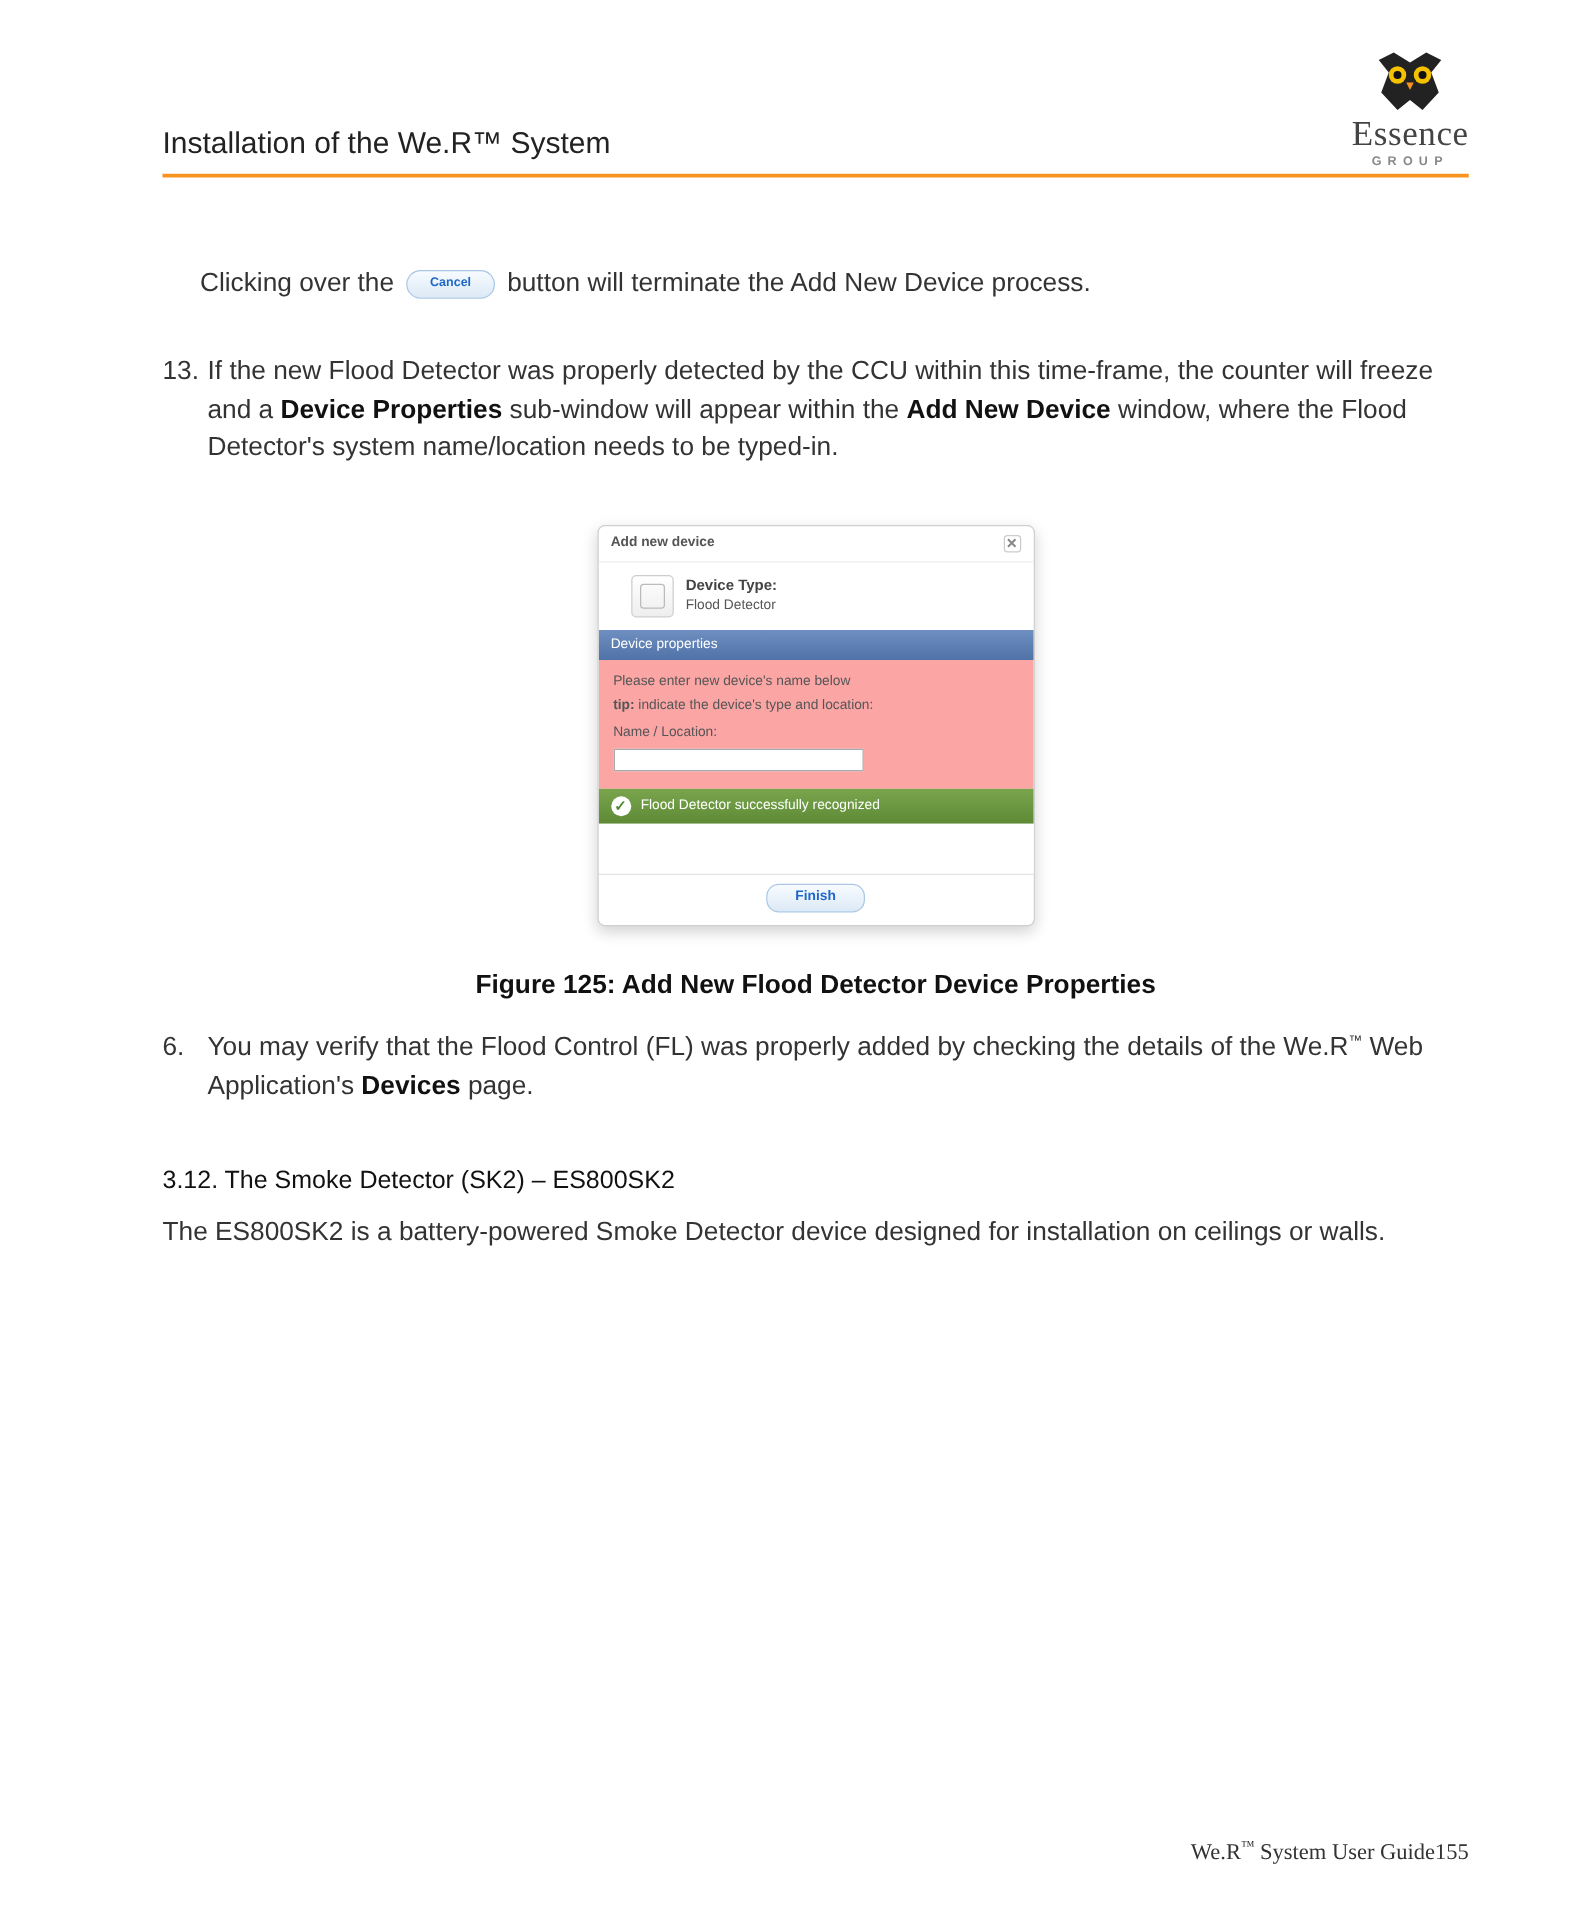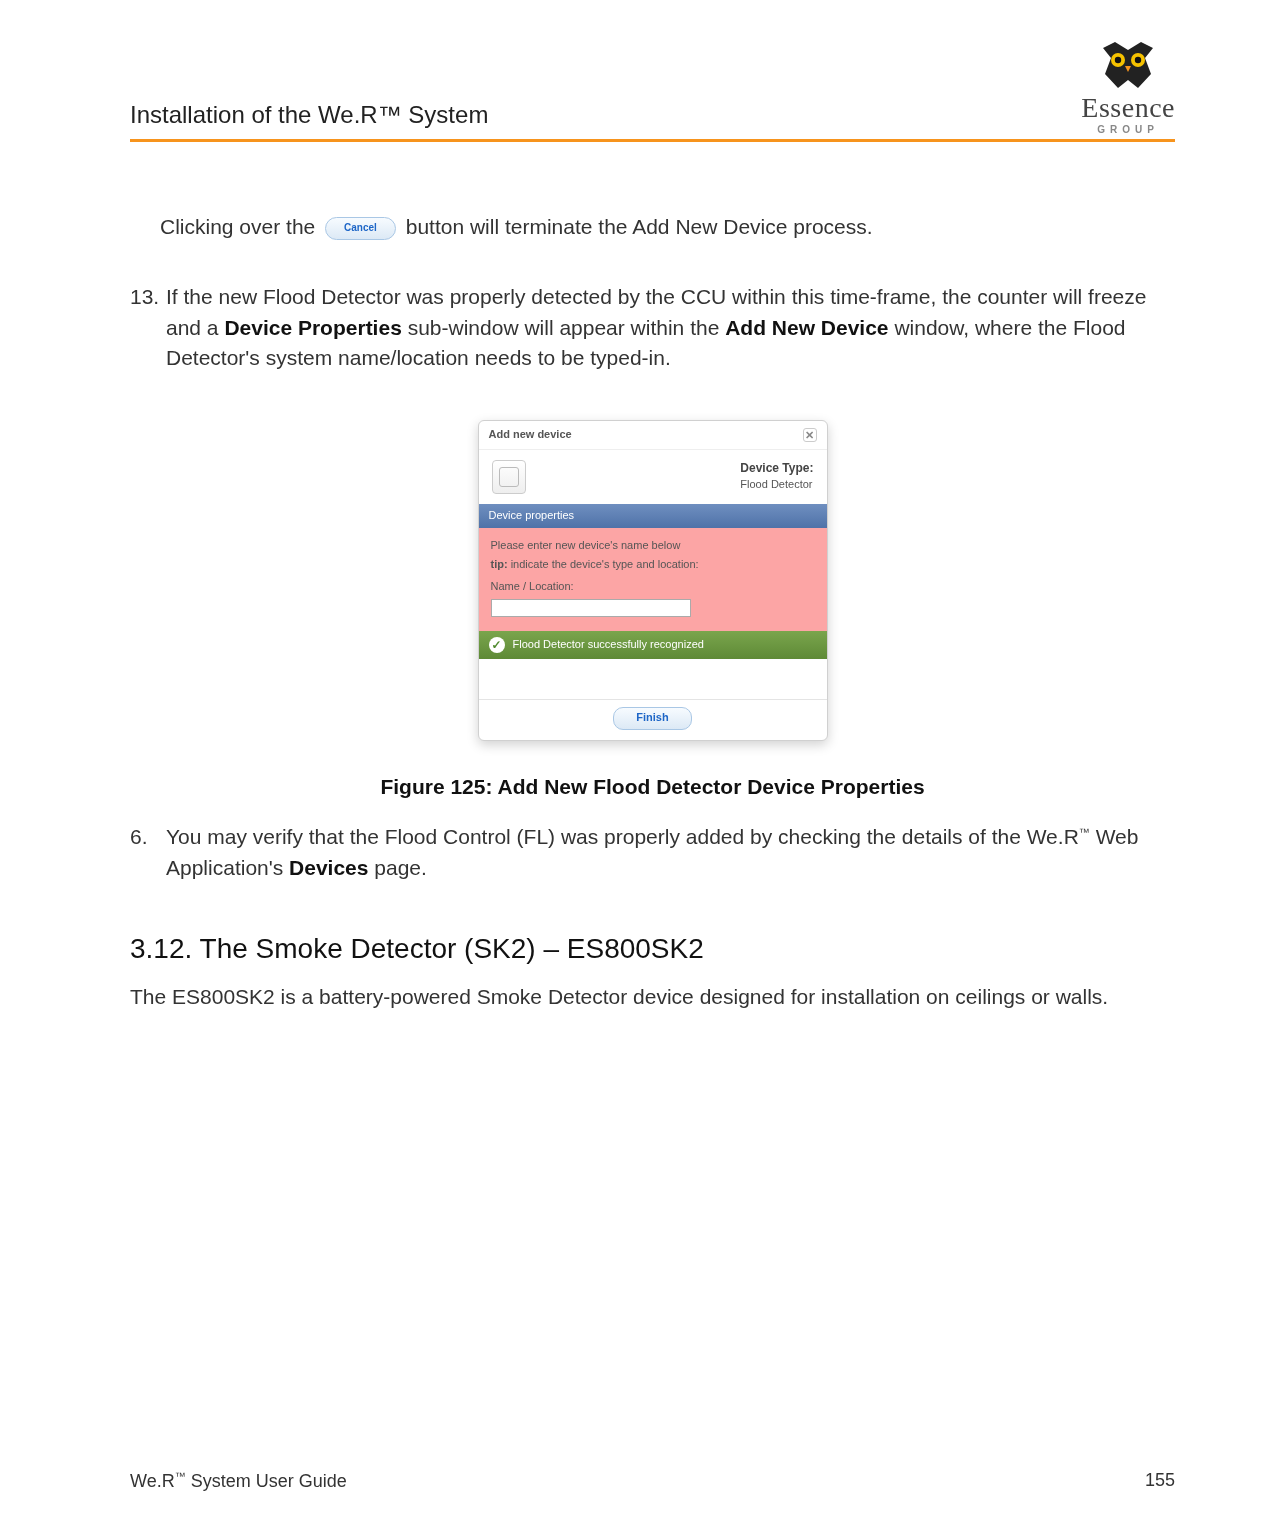--- a/index.html
+++ b/index.html
@@ -107,22 +107,21 @@
     width: 14px; height: 14px;
     border: 1px solid #ccc;
     border-radius: 3px;
     text-align: center;
     line-height: 12px;
   }
   .dlg-device {
     display: flex;
     align-items: center;
     gap: 10px;
-    padding: 10px 13px;
-    justify-content: space-between;
+    padding: 10px 26px;
   }
   .dlg-device-icon {
     width: 34px; height: 34px;
     border: 1px solid #ccc;
     border-radius: 4px;
     background: linear-gradient(#fff,#eee);
     position: relative;
   }
   .dlg-device-icon::after{
     content:"";
@@ -187,40 +186,41 @@
     padding: 2px 22px 3px;
   }
   .figure-caption {
     font-size: 21px;
     font-weight: 700;
     color: #111;
     margin-top: 22px;
     text-align: center;
   }
   .section-h {
-    font-size: 28px;
+    font-size: 20px;
     font-weight: 400;
     color: #111;
     margin: 34px 0 12px 0;
   }
   .body-p {
     font-size: 21px;
     line-height: 1.45;
     margin-bottom: 14px;
     color: #333;
   }
   .footer {
     position: absolute;
     left: 130px;
     right: 100px;
     bottom: 40px;
     display: flex;
-    justify-content: space-between;
+    justify-content: flex-end;
     font-size: 18px;
     color: #333;
+    font-family: Liberation Serif, serif;
   }
 </style>
 </head>
 <body>
 
 <div class="header-row">
   <div class="header-title">Installation of the We.R™ System</div>
   <div class="logo">
     <svg width="70" height="52" viewBox="0 0 70 52">
       <path d="M10 8 L22 2 L35 10 L48 2 L60 8 L52 18 L58 34 L45 48 L35 40 L25 48 L12 34 L18 18 Z" fill="#222"></path>

